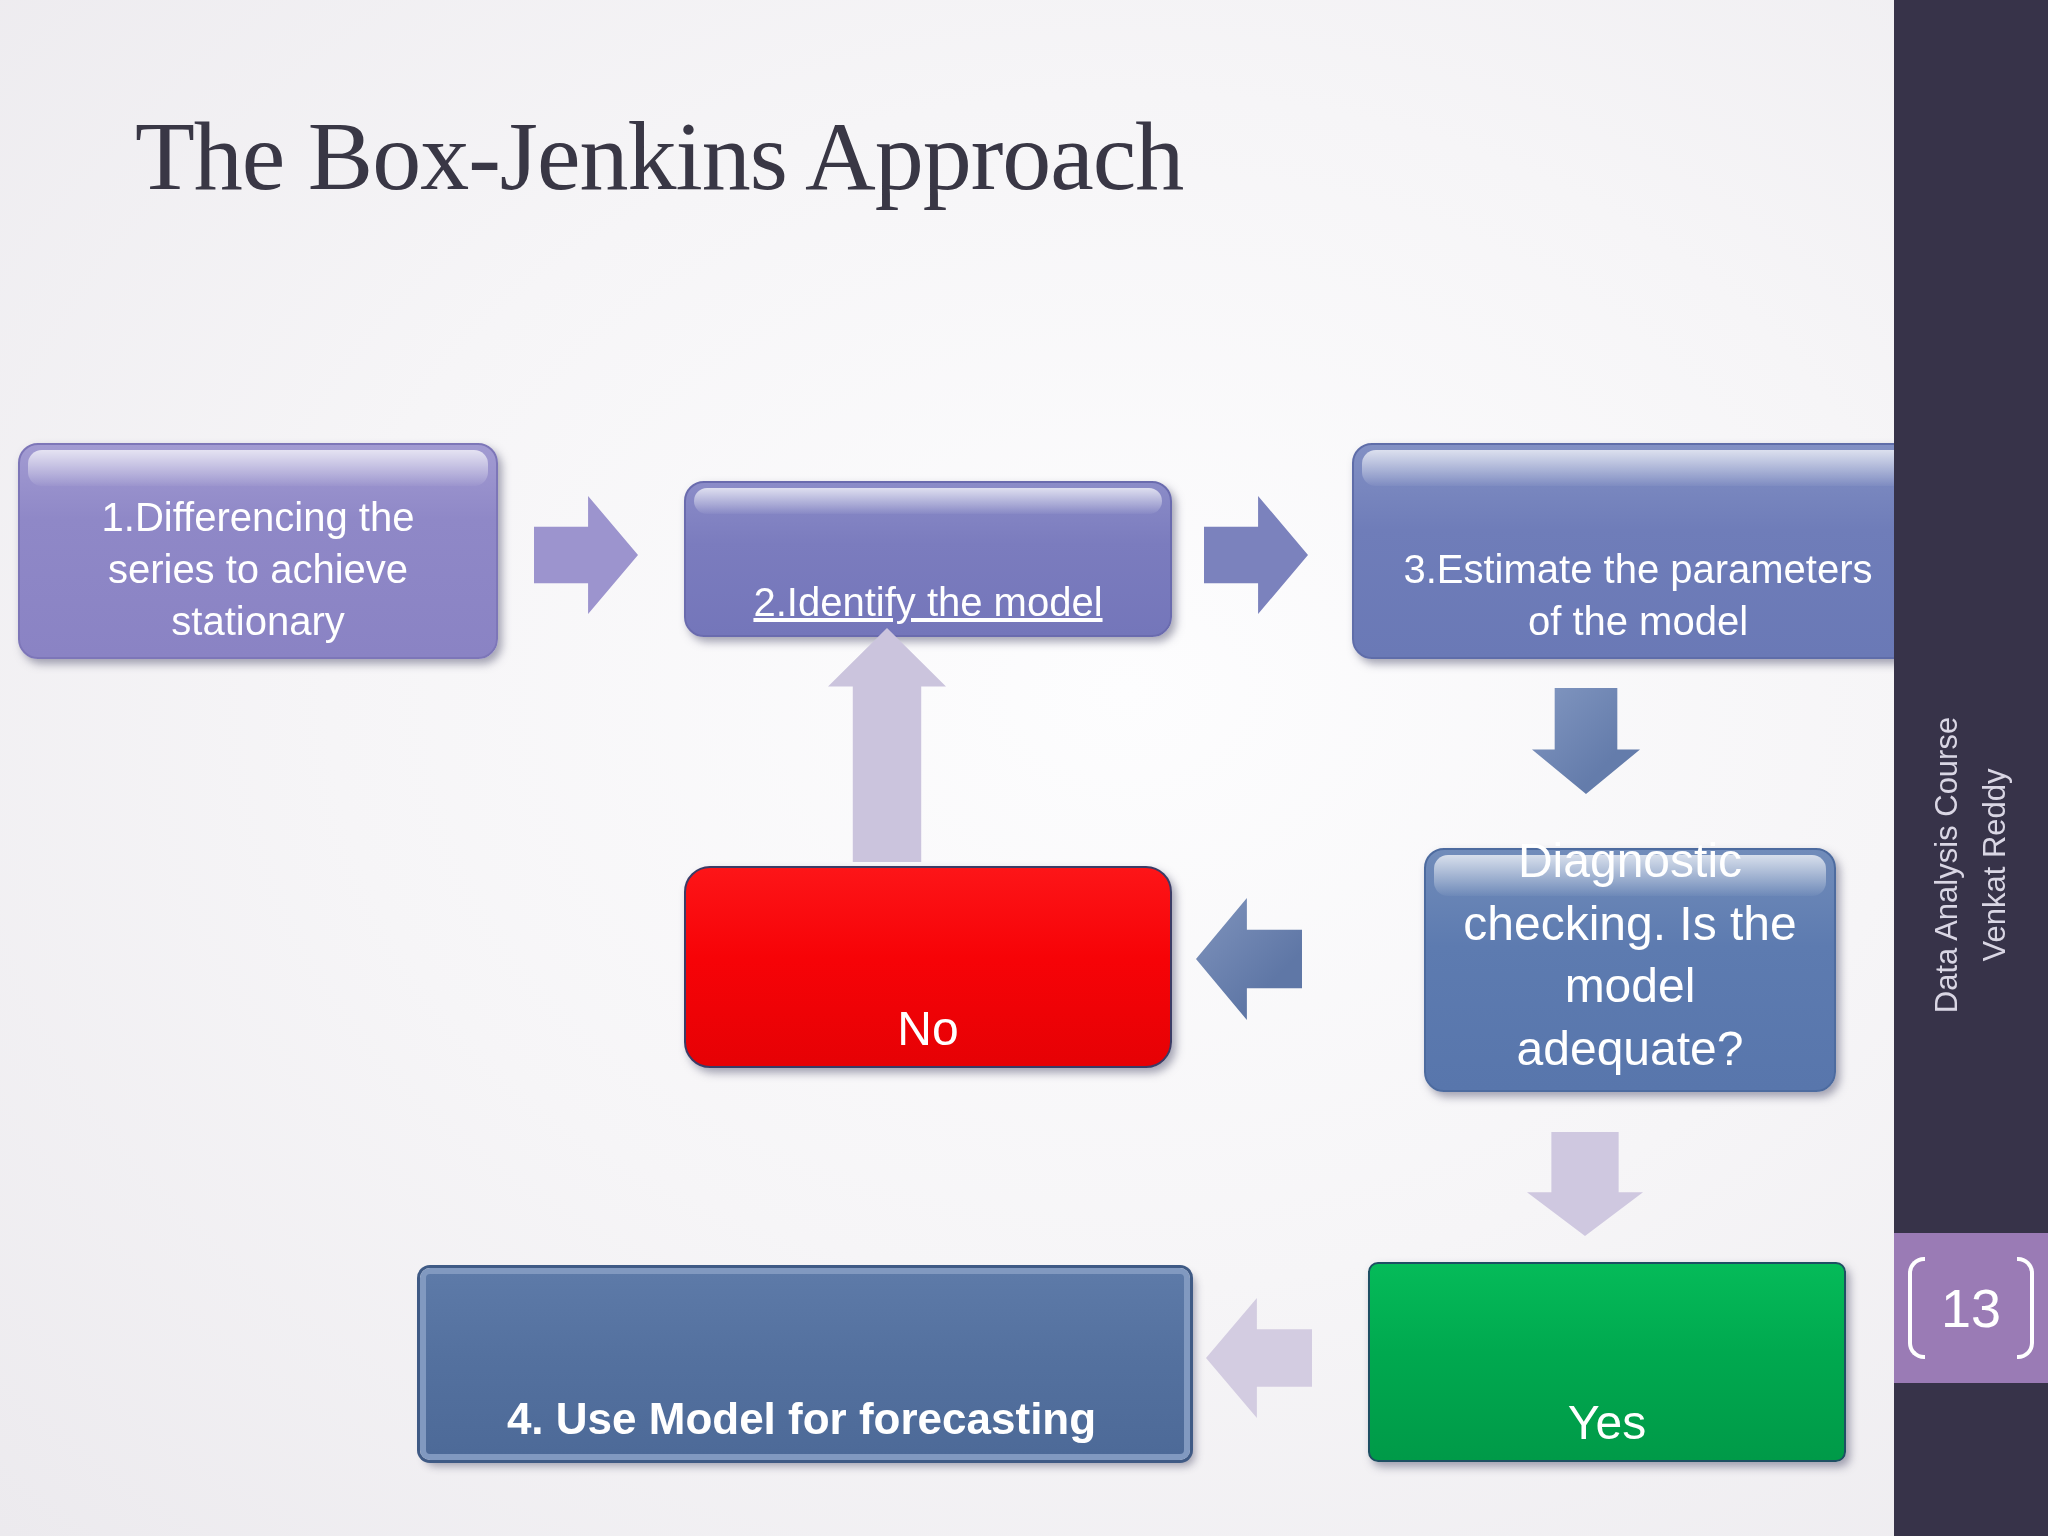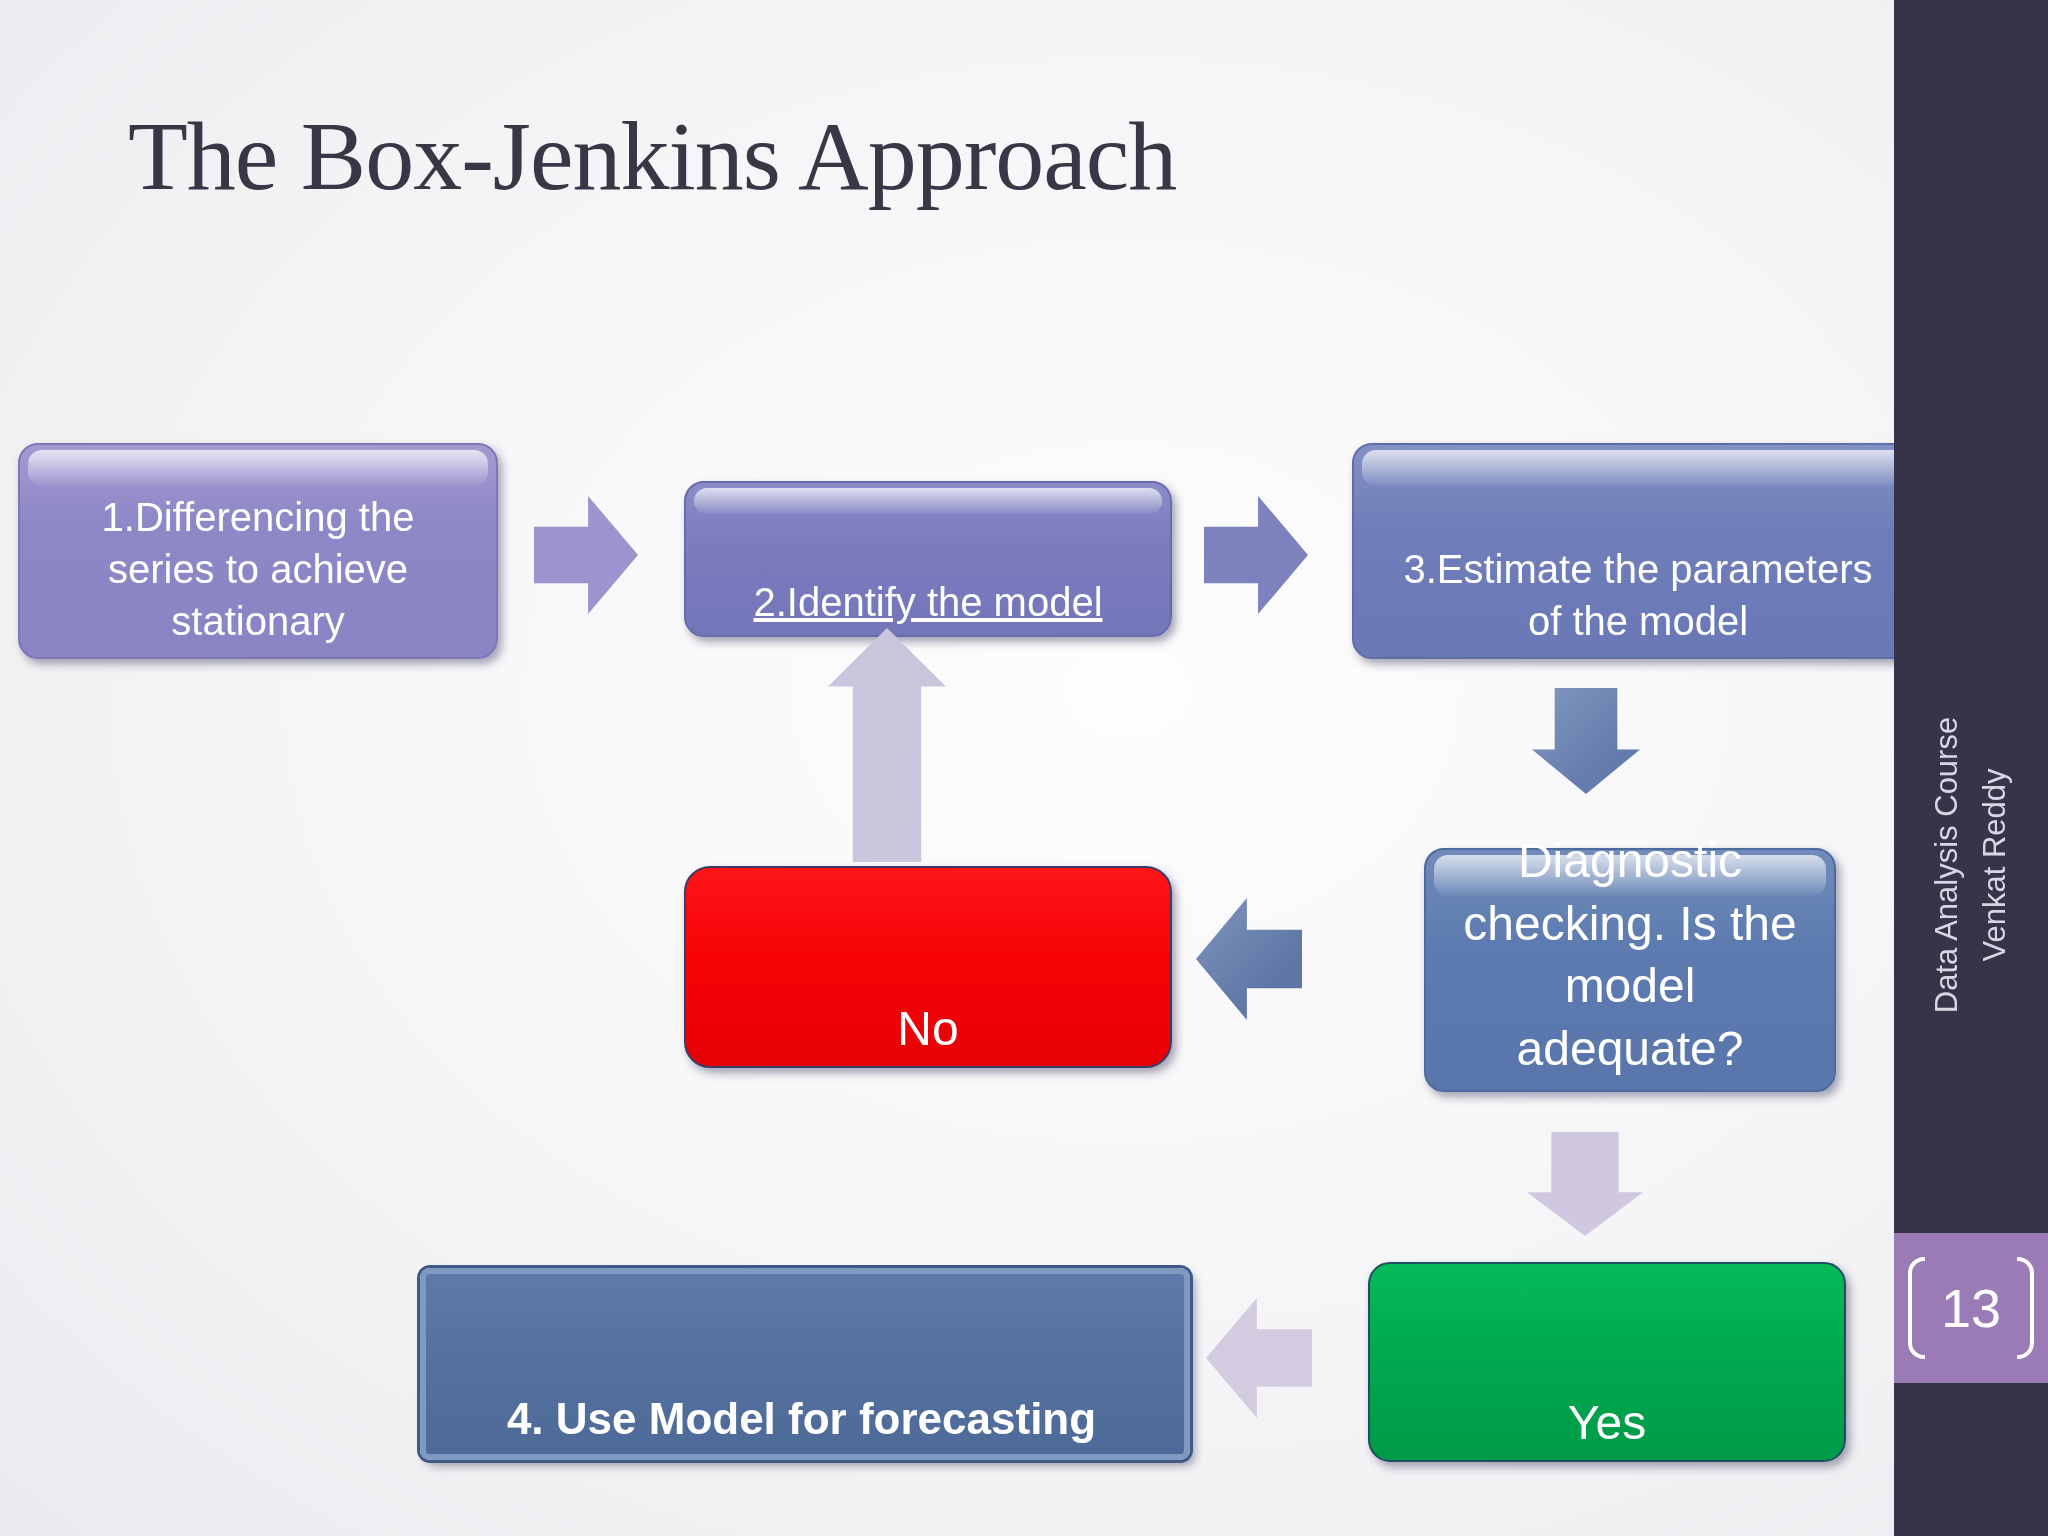--- a/index.html
+++ b/index.html
@@ -5,21 +5,21 @@
   html,body{margin:0;padding:0;background:#ddd;}
   .slide{
     position:relative;
     width:2048px;height:1536px;
     background:radial-gradient(ellipse at 55% 45%, #fdfdfe 0%, #f6f5f7 50%, #eceaee 100%);
     font-family:"Liberation Sans", sans-serif;
     overflow:hidden;
   }
   
   .title{
-    position:absolute;left:128px;top:100px;width:1500px;
+    position:absolute;left:135px;top:100px;width:1500px;
     font-family:"Liberation Serif", serif;
     font-size:98px;color:#393745;letter-spacing:-1px;
   }
   
   .sidebar{
     position:absolute;right:0;top:0;width:154px;height:1536px;
     background:#373349;
   }
   .sidebar-text{
     position:absolute;left:50%;top:865px;
@@ -67,21 +67,21 @@
     background:linear-gradient(180deg,#8290c4 0%,#6f7db9 40%,#6a79b6 100%);
     border:2px solid #5f6da9;font-size:40px;line-height:1.3;}
   .n-diagnostic{left:1424px;top:848px;width:412px;height:244px;
     background:linear-gradient(180deg,#718cba 0%,#5d7bb0 40%,#5876ac 100%);
     border:2px solid #4d6b9f;font-size:48px;line-height:1.3;}
   .n-no{left:684px;top:866px;width:488px;height:202px;
     background:linear-gradient(180deg,#fd1518 0%,#f70307 45%,#e60105 100%);
     border:2px solid #3a3c66;font-size:48px;border-radius:26px;}
   .n-yes{left:1368px;top:1262px;width:478px;height:200px;
     background:linear-gradient(180deg,#05bb59 0%,#00a94f 45%,#009a48 100%);
-    border:2px solid #1e4f63;font-size:48px;border-radius:22px;}
+    border:2px solid #1e4f63;font-size:48px;border-radius:10px;}
   .n-step4{left:420px;top:1268px;width:770px;height:192px;
     background:linear-gradient(180deg,#5d7aa8 0%,#54719f 45%,#4d6a98 100%);
     border:6px solid #8199c0;border-radius:10px;
     box-shadow:0 0 0 3px #3f5a85, 5px 6px 9px rgba(60,60,90,.45);
     font-size:44px;font-weight:bold;padding-left:21px;}
   
   .arrow{position:absolute;}
   .arrow-right{clip-path:polygon(0% 26%,52% 26%,52% 0%,100% 50%,52% 100%,52% 74%,0% 74%);}
   .arrow-left{clip-path:polygon(100% 26%,48% 26%,48% 0%,0% 50%,48% 100%,48% 74%,100% 74%);}
   .arrow-up{clip-path:polygon(50% 0%,100% 25%,79% 25%,79% 100%,21% 100%,21% 25%,0% 25%);}

